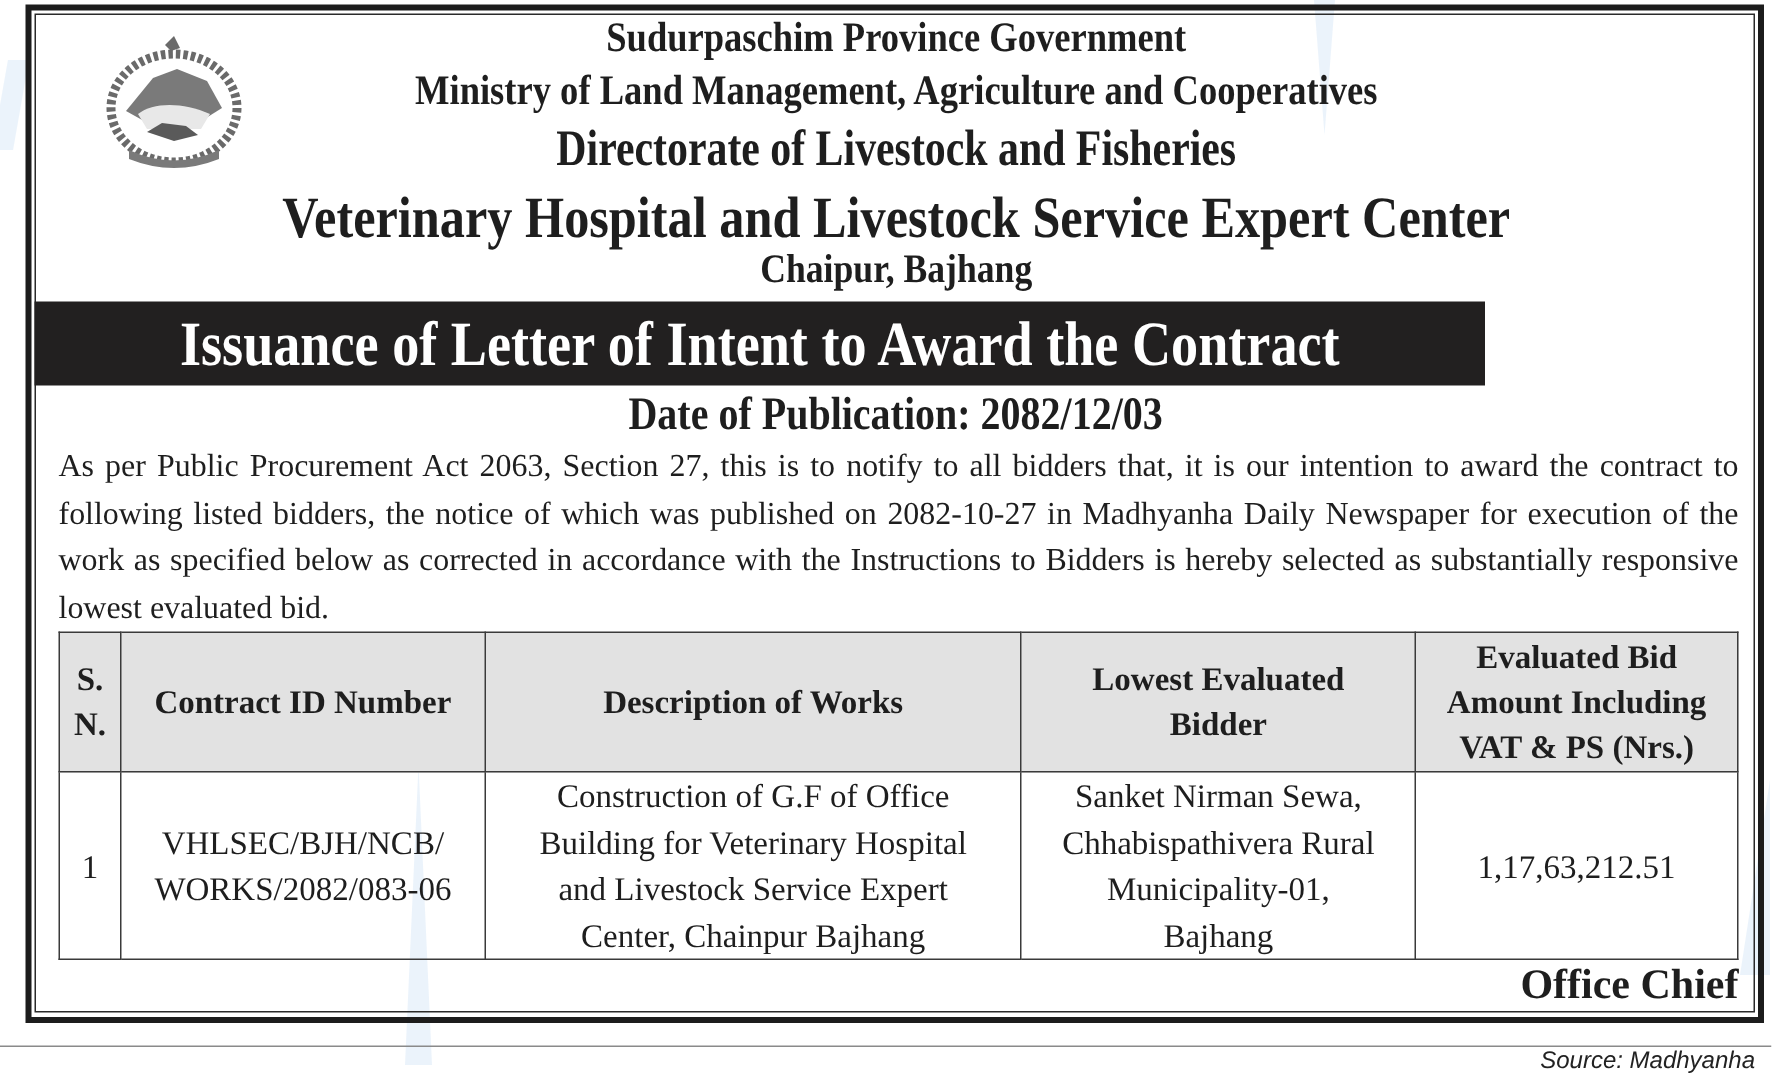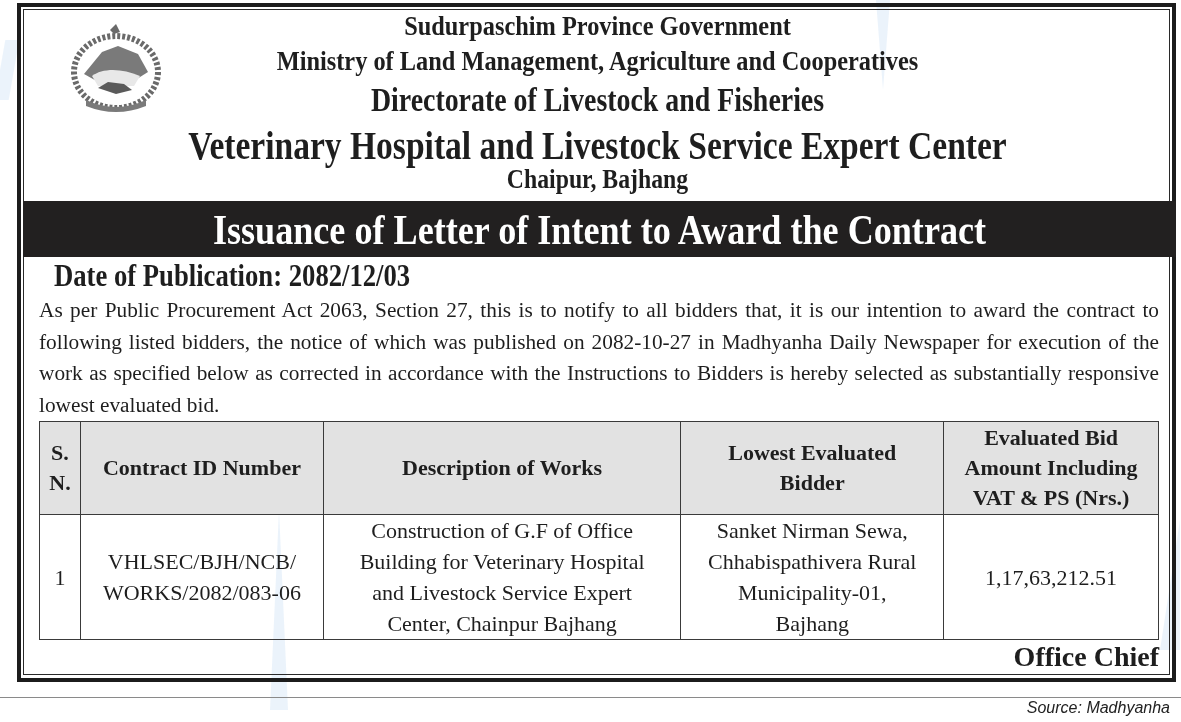--- a/index.html
+++ b/index.html
@@ -26,27 +26,27 @@
   .hdr {
     position: absolute; left: 25px; width: 1145px; text-align: center; font-weight: bold;
     white-space: nowrap;
   }
   .hdr1 { top: 10px; font-size: 28px; transform: scaleX(0.87); }
   .hdr2 { top: 45px; font-size: 28px; transform: scaleX(0.87); }
   .hdr3 { top: 81px; font-size: 34px; transform: scaleX(0.82); }
   .hdr4 { top: 123px; font-size: 39px; transform: scaleX(0.86); }
   .hdr5 { top: 164px; font-size: 27px; transform: scaleX(0.88); }
   .banner {
-    position: absolute; left: 23px; top: 201px; width: 1153px; height: 56px;
+    position: absolute; left: 23px; top: 201px; width: 967px; height: 56px;
     background: #222020; color: #ffffff; text-align: center;
     font-weight: bold; font-size: 42px; line-height: 58px; white-space: nowrap;
   }
   .banner span { display: inline-block; transform: scaleX(0.86); }
   .pubdate {
-    position: absolute; left: 25px; top: 258px; width: 1145px; 
+    position: absolute; left: 25px; top: 258px; width: 1145px; text-align: center;
     font-weight: bold; font-size: 31px; white-space: nowrap;
   }
   .pubdate span { display: inline-block; transform: scaleX(0.86); }
   .body-text {
     position: absolute; left: 39px; top: 295px; width: 1120px;
     font-size: 21.3px; line-height: 31.5px; text-align: justify;
   }
   .body-text p { margin: 0; }
   table.award {
     position: absolute; left: 39px; top: 421px; width: 1120px;

